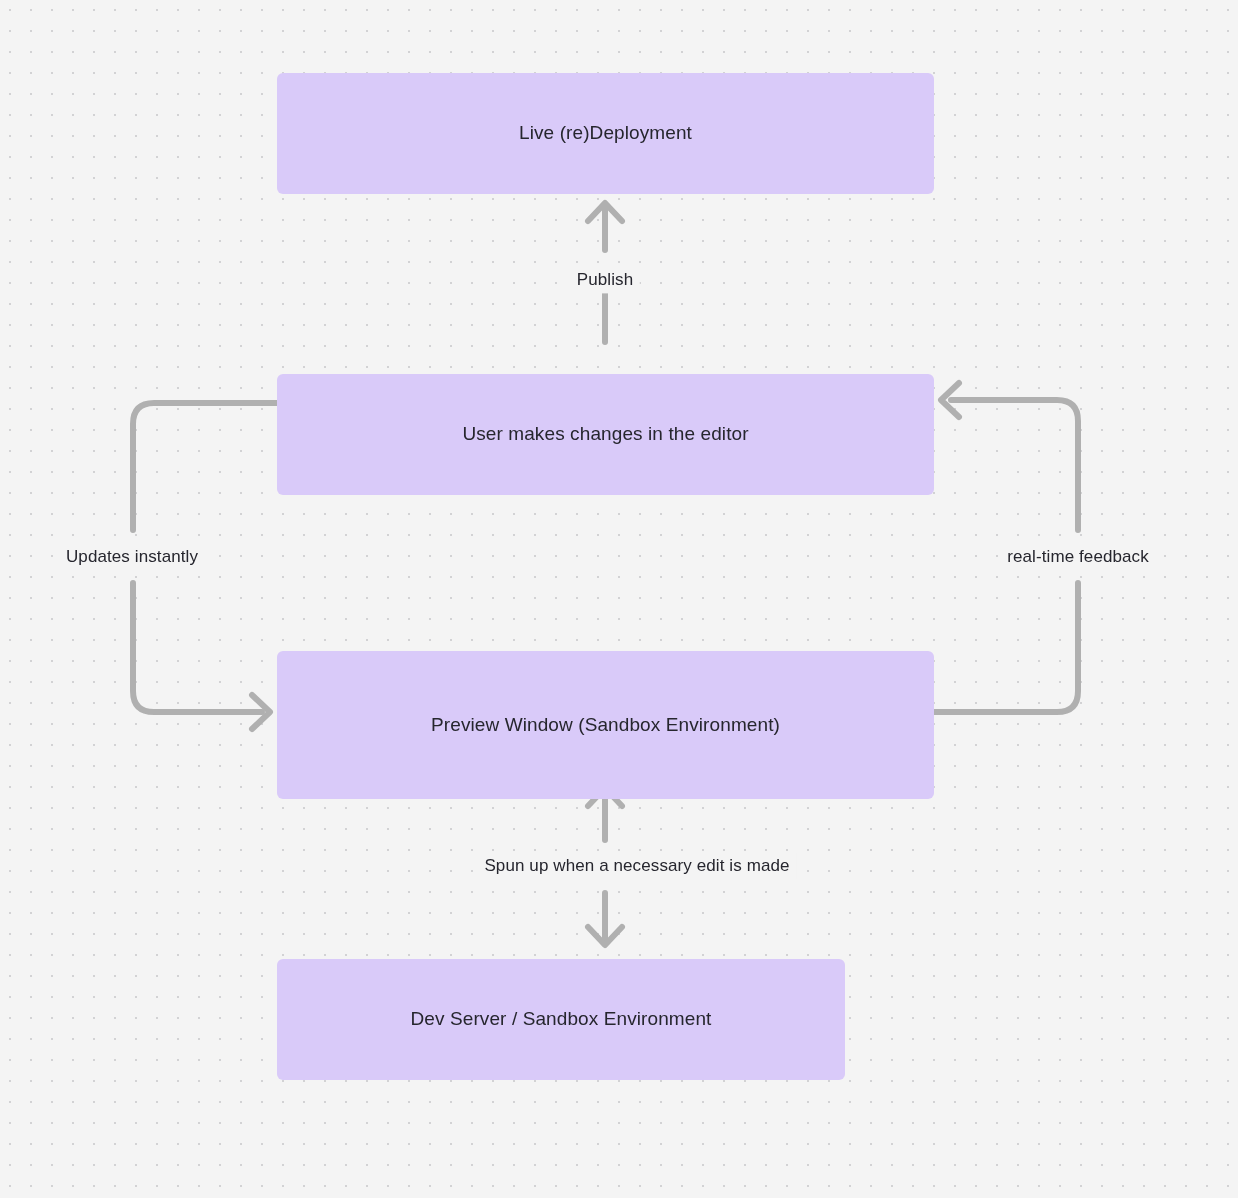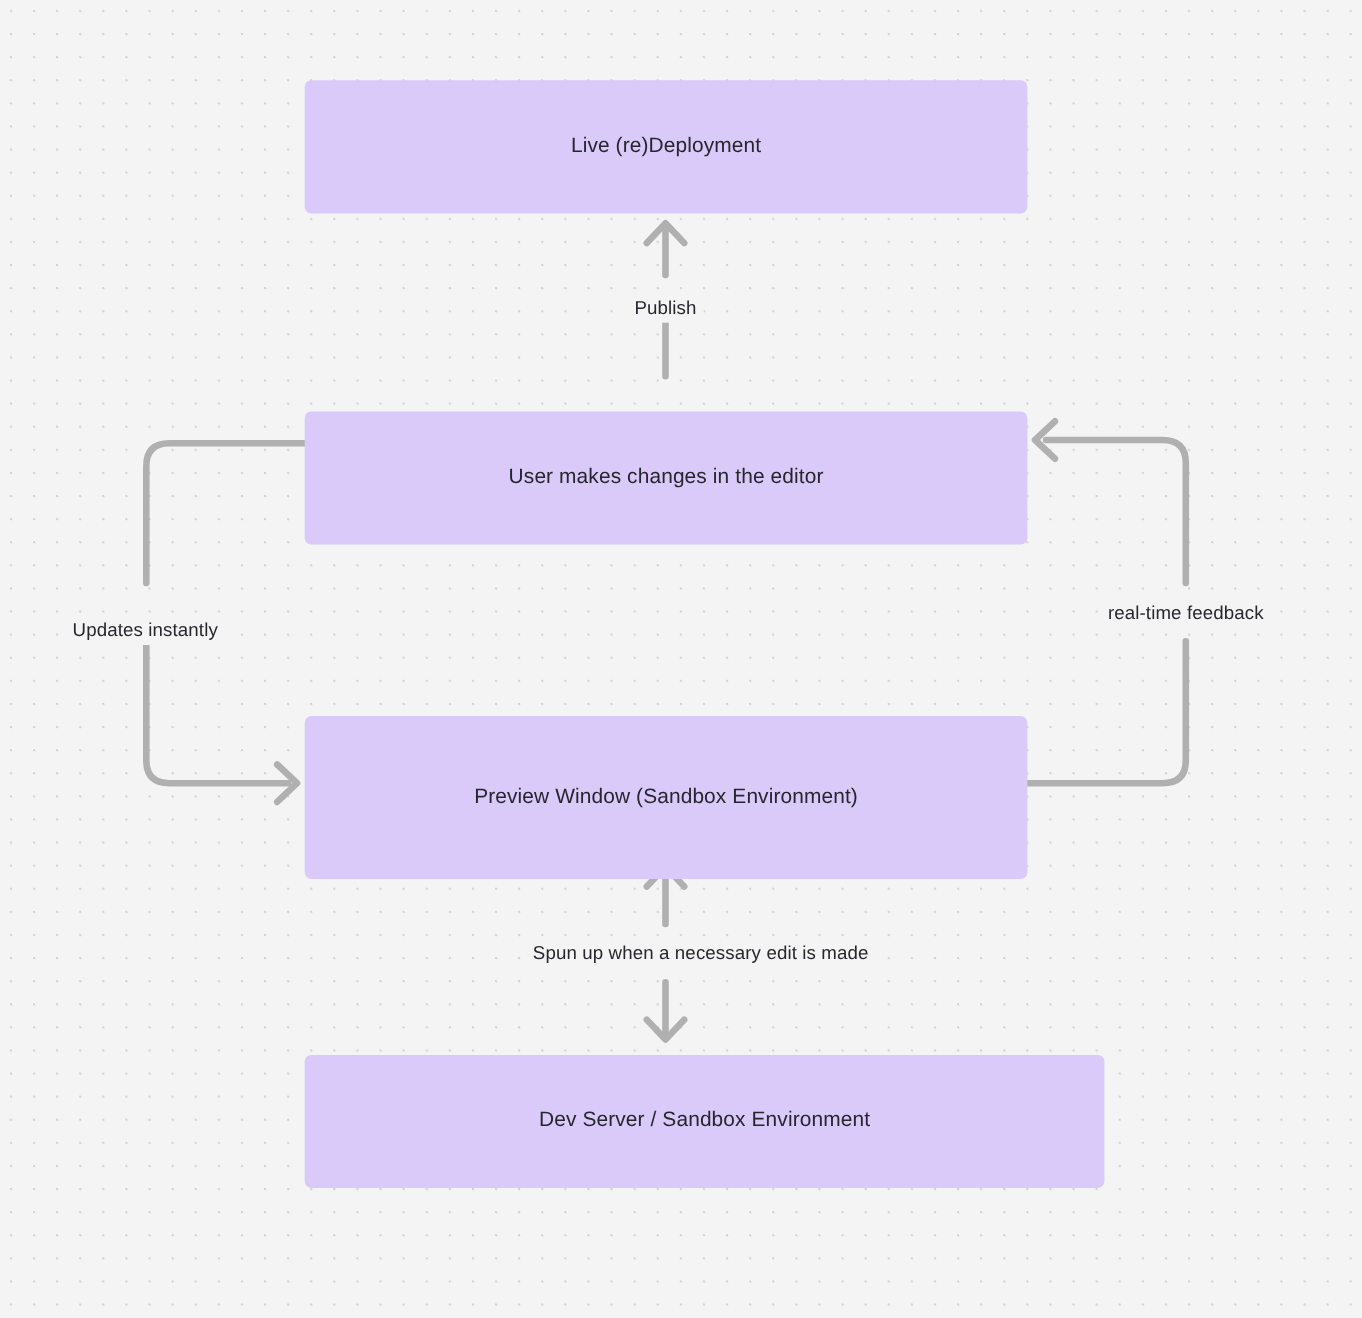--- a/index.html
+++ b/index.html
@@ -134,23 +134,23 @@
 </div>
 
 <div class="node" style="left:277px; top:342px; width:657px; height:121px;margin-top:32px;">
   <span class="node-label">User makes changes in the editor</span>
 </div>
 
 <div class="node" style="left:277px; top:651px; width:657px; height:148px;">
   <span class="node-label">Preview Window (Sandbox Environment)</span>
 </div>
 
-<div class="node" style="left:277px; top:959px; width:727px; height:121px;">
+<div class="node" style="left:277px; top:959px; width:568px; height:121px;">
   <span class="node-label">Dev Server / Sandbox Environment</span>
 </div>
 
 <div class="edge-label" style="left:605px; top:280px;">Publish</div>
 
-<div class="edge-label" style="left:132px; top:573px;">Updates instantly</div>
+<div class="edge-label" style="left:132px; top:557px;">Updates instantly</div>
 
 <div class="edge-label" style="left:1078px; top:557px;text-align:right;">real-time feedback</div>
 
 <div class="edge-label" style="left:637px; top:866px;">Spun up when a necessary edit is made</div>
 
 </body></html>

